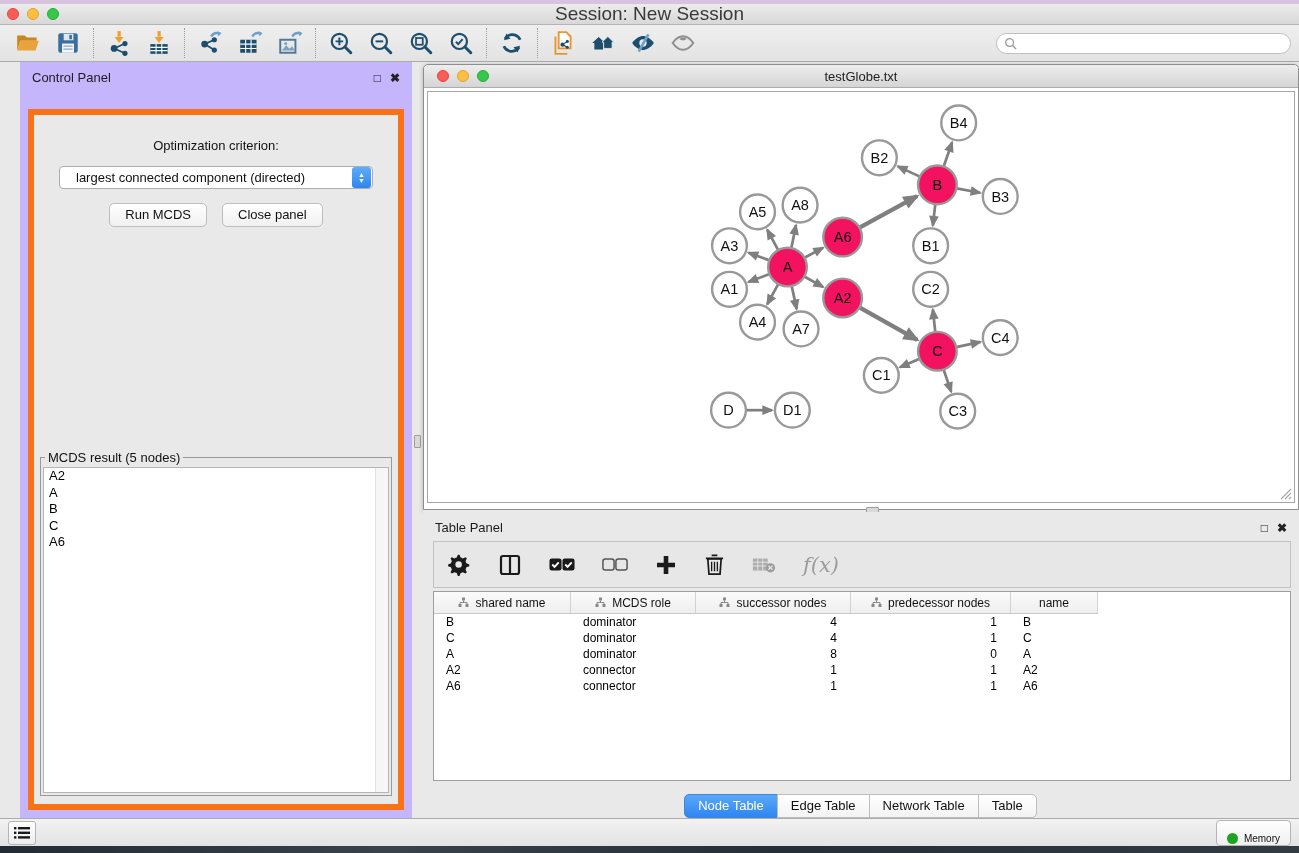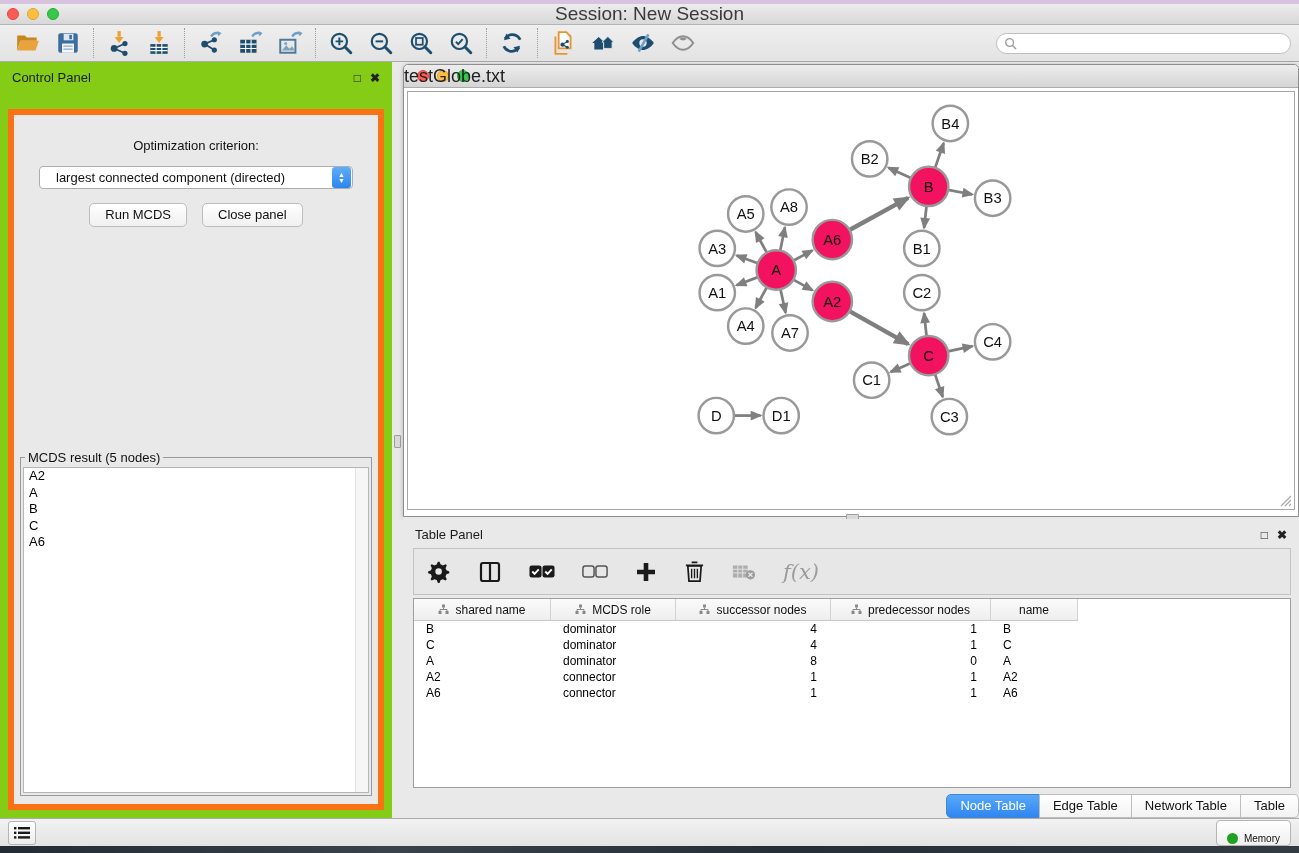--- a/index.html
+++ b/index.html
@@ -34,21 +34,21 @@
   .searchbox { margin-left:auto; width:295px; height:21px; background:#fff;
     border:1px solid #BFBFBF; border-radius:11px; display:flex; align-items:center;
     padding-left:7px; }
   .searchbox input { border:none; outline:none; background:transparent; flex:1;
     font-size:12px; height:17px; font-family:"Liberation Sans", sans-serif; }
 
   
   .main { position:relative; height:756px; display:flex; }
 
   
-  .cpanel { width:392px; height:100%; background:#84cc16; position:relative; }
+  .cpanel { width:392px; height:100%; background:#c4b5fd; position:relative;margin-left:20px; }
   .panel-head { display:flex; align-items:center; padding:8px 12px 4px 12px; }
   .panel-head .ptitle { font-size:13px; color:#1c1c1c; }
   .winbtns { margin-left:auto; display:flex; gap:9px; align-items:center; }
   .winbtn { font-size:12px; color:#222; line-height:12px; }
   .winbtn.x { font-weight:bold; }
   .cp-tabs { display:flex; justify-content:center; margin-top:6px; position:relative; z-index:2; }
   .seg { font-size:13px; padding:3px 13px 4px 13px; background:linear-gradient(#FFFFFF,#F3F3F3);
     border:1px solid #BDBDBD; margin-left:-1px; color:#111; }
   .seg:first-child { border-radius:5px 0 0 5px; }
   .seg:last-child { border-radius:0 5px 5px 0; }
@@ -81,22 +81,22 @@
     background:#D9D9D9; border:1px solid #9E9E9E; border-radius:1px; }
   .right { flex:1; display:flex; flex-direction:column; position:relative; }
 
   
   .netwin { position:relative; margin-top:2px; height:455px; background:#fff;
     border:1px solid #8E8E8E; border-radius:5px 5px 0 0; box-shadow:0 1px 4px rgba(0,0,0,.25); }
   .net-titlebar { height:23px; background:linear-gradient(#EDEDED,#D5D5D5);
     border-bottom:1px solid #ACACAC; border-radius:5px 5px 0 0; position:relative;
     display:flex; align-items:center; }
   .net-titlebar .traffic { margin-left:13px; }
-  .net-titlebar .title { position:absolute; left:0; right:0; 
-    font-size:18px; color:#222; }
+  .net-titlebar .title { position:absolute; left:0; right:0; text-align:center;
+    font-size:13px; color:#222; }
   .net-canvas { position:absolute; left:3px; right:3px; top:26px; bottom:6px;
     border:1px solid #A6A6A6; background:#fff; }
   .net-canvas svg.graph { width:100%; height:100%; display:block; }
   .grip-diag { position:absolute; right:2px; bottom:2px; width:13px; height:13px; }
   .hsplit { height:2px; background:#E9E9E9; position:relative; }
   .hgrip { position:absolute; left:443px; top:-3px; width:13px; height:7px;
     background:#D9D9D9; border:1px solid #9E9E9E; border-radius:1px; }
 
   
   .tpanel { flex:1; background:#E9E9E9; position:relative; }
@@ -110,21 +110,21 @@
   .th { display:flex; align-items:center; justify-content:center; gap:6px;
     background:linear-gradient(#FBFBFB,#EEEEEE); border-bottom:1px solid #C9C9C9;
     border-right:1px solid #D2D2D2; color:#111; }
   .th-fill { flex:1; background:#fff; }
   .trow { display:flex; height:16px; align-items:center; }
   .td { white-space:nowrap; overflow:hidden; }
   .td.l { padding-left:12px; text-align:left; }
   .td.r { padding-right:14px; text-align:right; }
   .col0 { width:137px; } .col1 { width:125px; } .col2 { width:155px; }
   .col3 { width:160px; } .col4 { width:87px; }
-  .tp-tabs { display:flex; justify-content:flex-end; margin-top:6px; }
+  .tp-tabs { display:flex; justify-content:center; margin-top:13px; }
 
   .statusbar { position:absolute; left:0; top:814px; width:100%; height:28px;
     border-top:1px solid #ABABAB; background:linear-gradient(#F2F2F2,#E3E3E3);
     display:flex; align-items:center; padding:0 8px; }
   .sq-btn { width:28px; height:24px; background:linear-gradient(#FFFFFF,#EDEDED);
     border:1px solid #B5B5B5; border-radius:3px; display:flex; align-items:center;
     justify-content:center; }
   .mem-btn { margin-left:auto; height:24px; padding:12px 10px;
     background:linear-gradient(#FFFFFF,#EFEFEF); border:1px solid #B5B5B5; border-radius:4px;
     display:flex; align-items:flex-start; gap:6px; font-size:10px; color:#111; }

